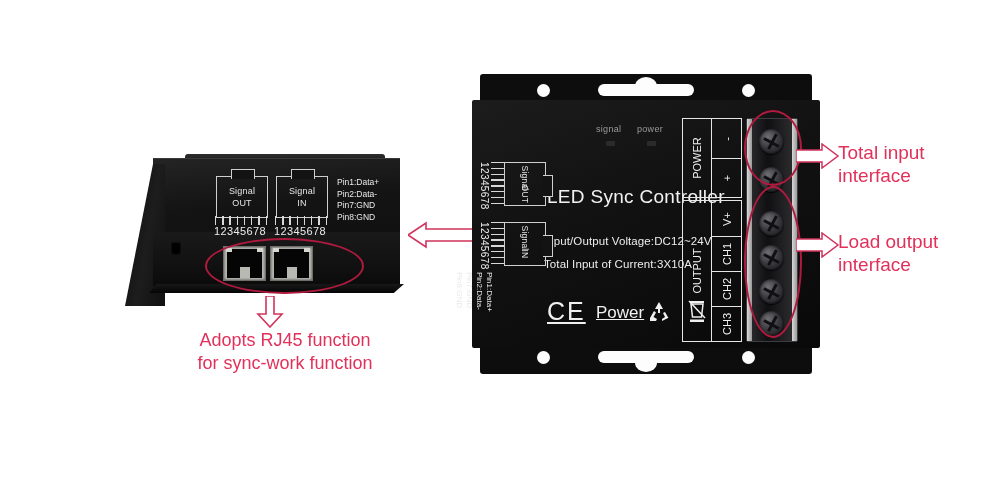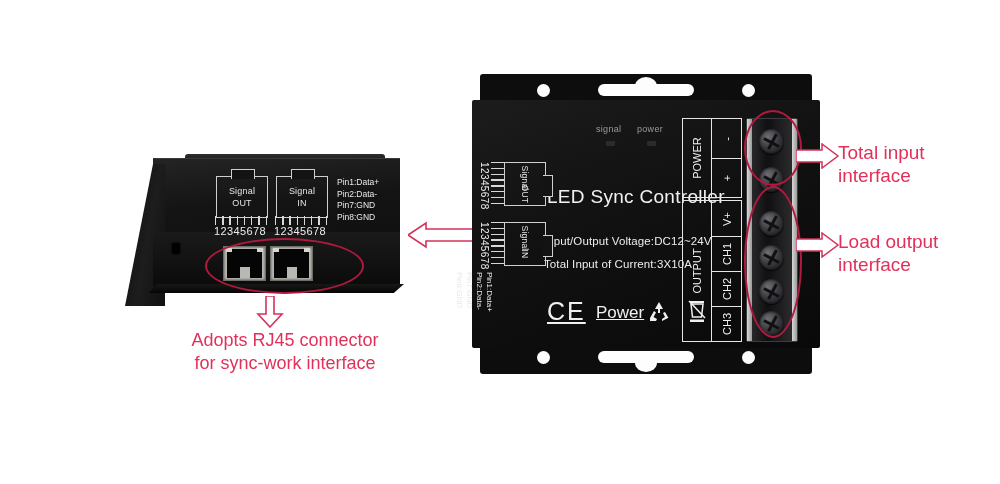--- a/index.html
+++ b/index.html
@@ -172,22 +172,22 @@
     </div>
 
     <div class="ellipse" style="left:80px;top:80px;width:155px;height:52px;"></div>
   </div>
 
   <svg class="abs" style="left:256px;top:296px;" width="28" height="32">
     <polygon points="10,0 18,0 18,18 26,18 14,31 2,18 10,18" fill="#ffffff" stroke="#d2335c" stroke-width="1.6"></polygon>
   </svg>
 
   <div class="ann-caption" style="left:160px;top:329px;width:250px;">
-    <div>Adopts RJ45 connector</div>
-    <div>for sync-work interface</div>
+    <div>Adopts RJ45 function</div>
+    <div>for sync-work function</div>
   </div>
 
   <svg class="abs" style="left:408px;top:220px;" width="70" height="30">
     <polygon points="0,15 18,3 18,9 68,9 68,21 18,21 18,27" fill="#ffffff" stroke="#d2335c" stroke-width="1.6"></polygon>
   </svg>
 
   <div class="abs" id="right-device">
 
     <div class="rd-flange top">
       <div class="rd-hole" style="left:57px;top:10px;"></div>

